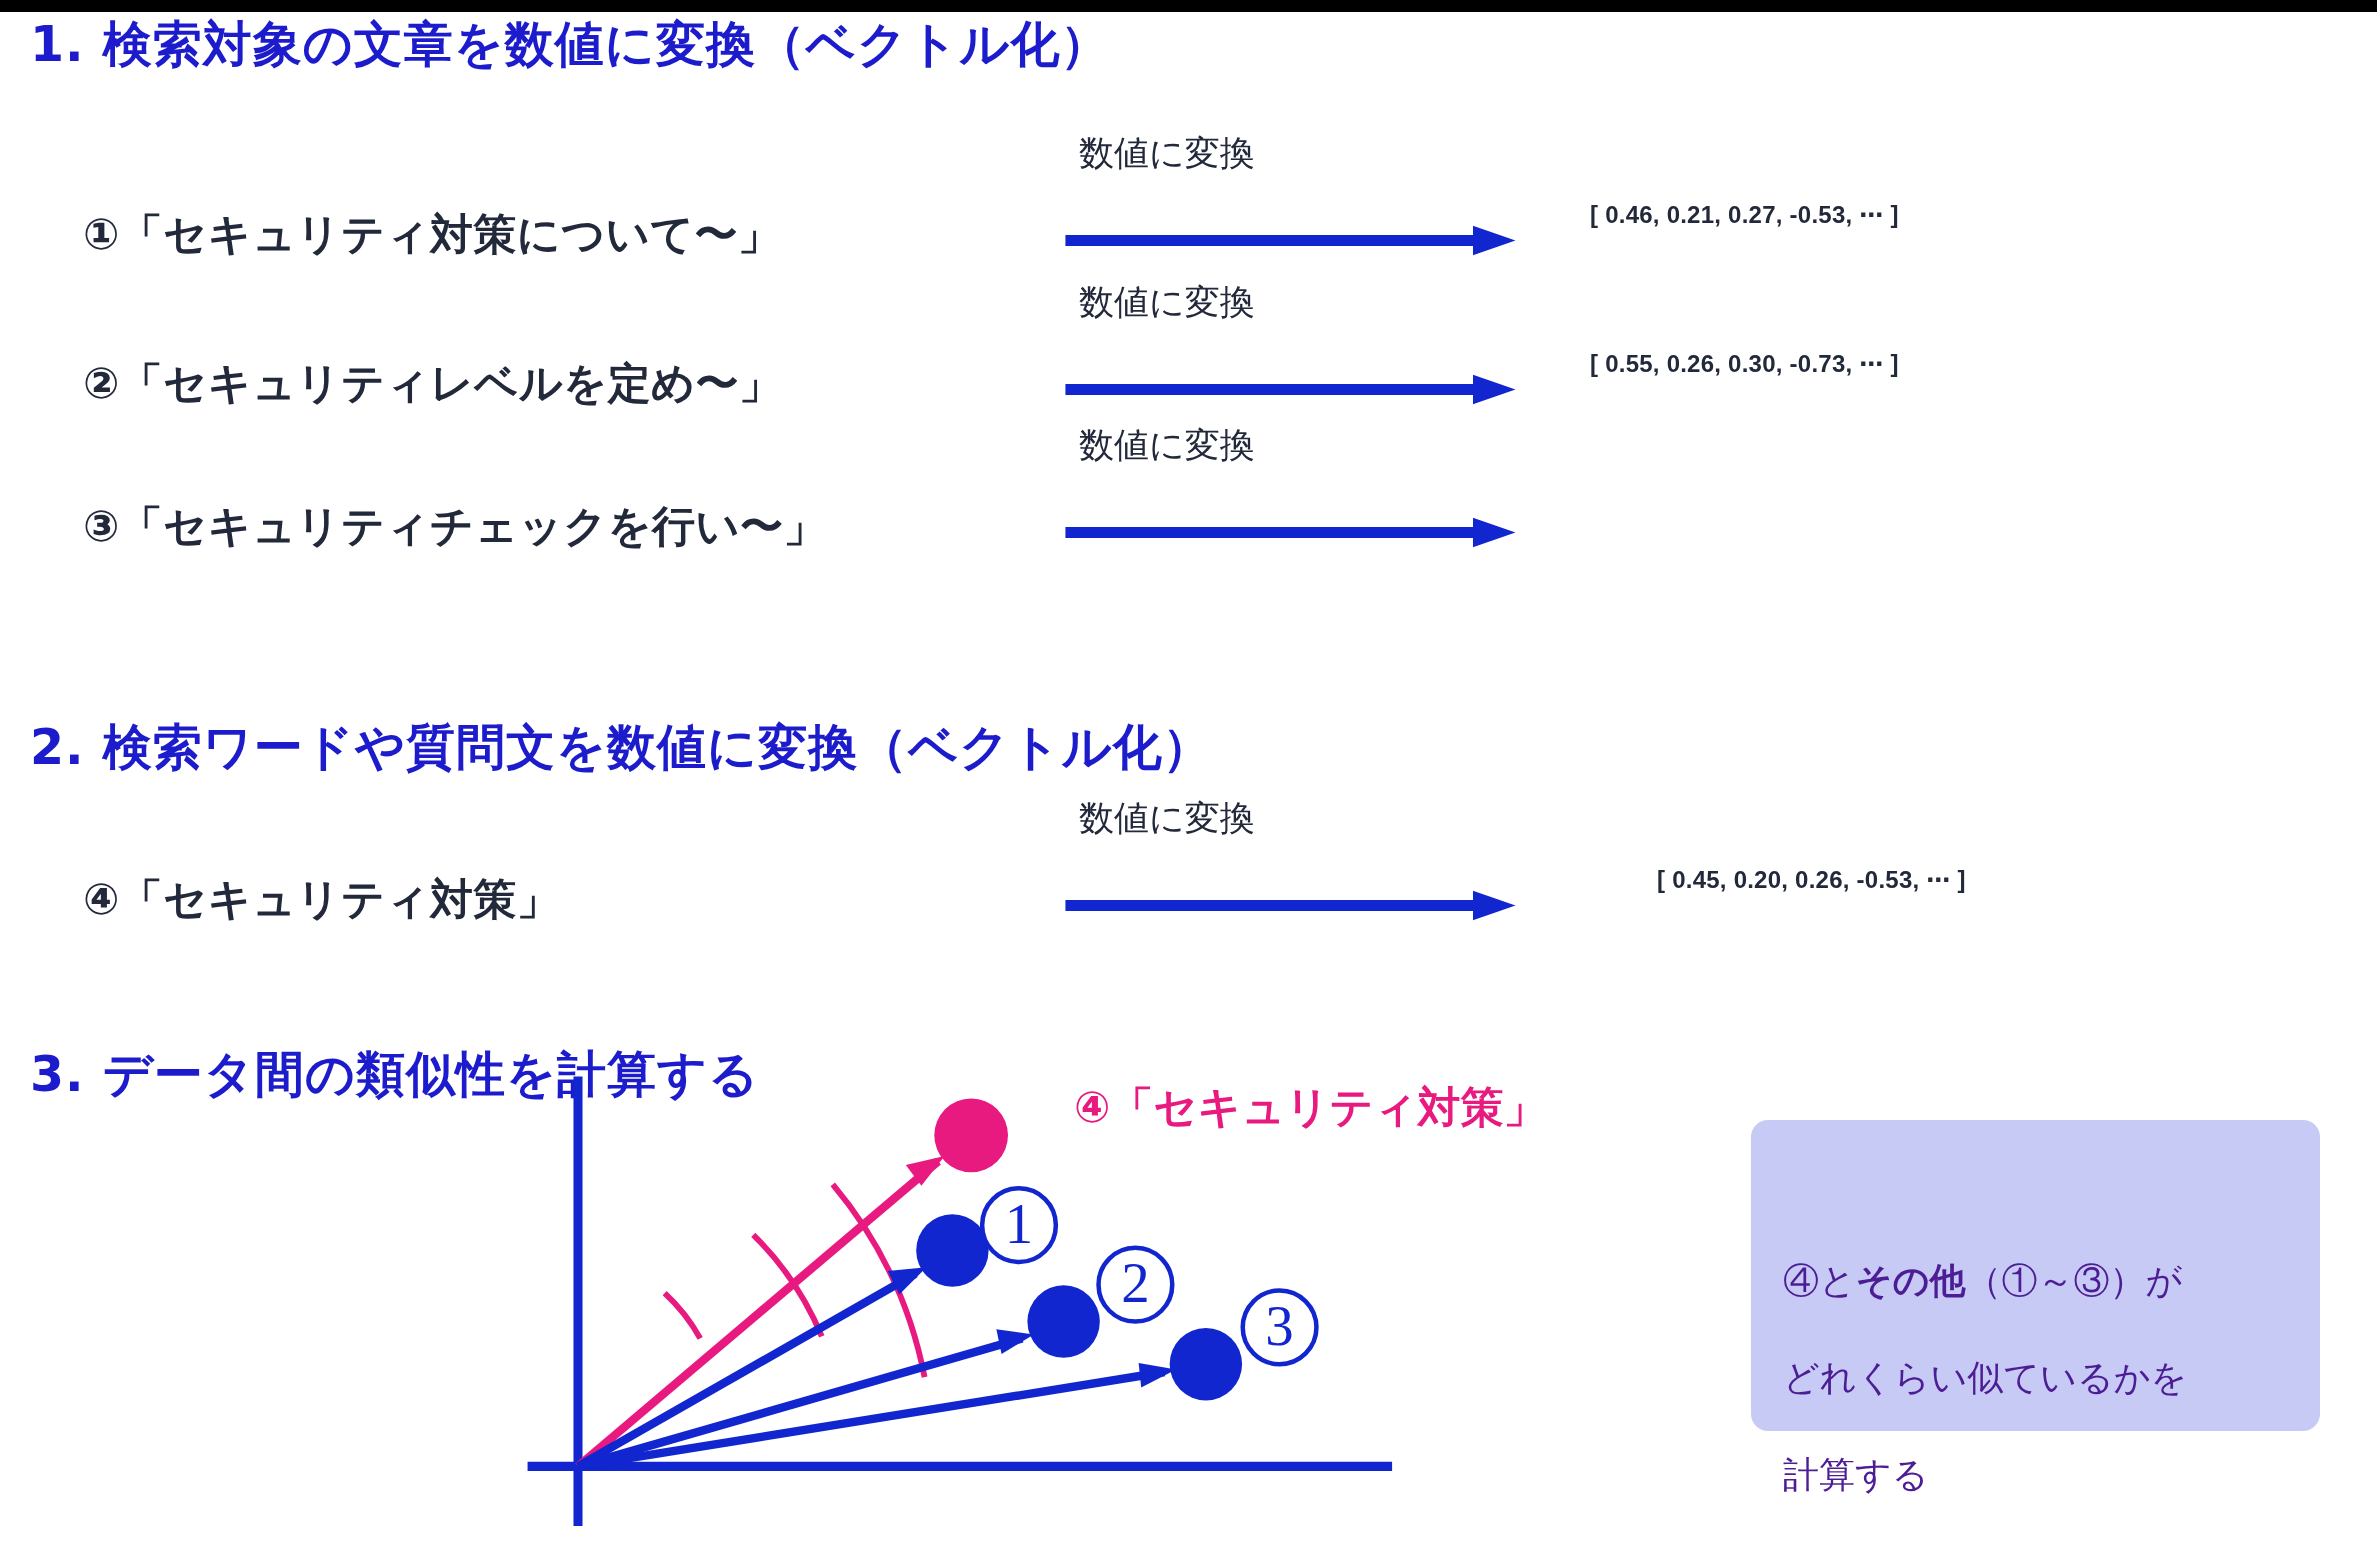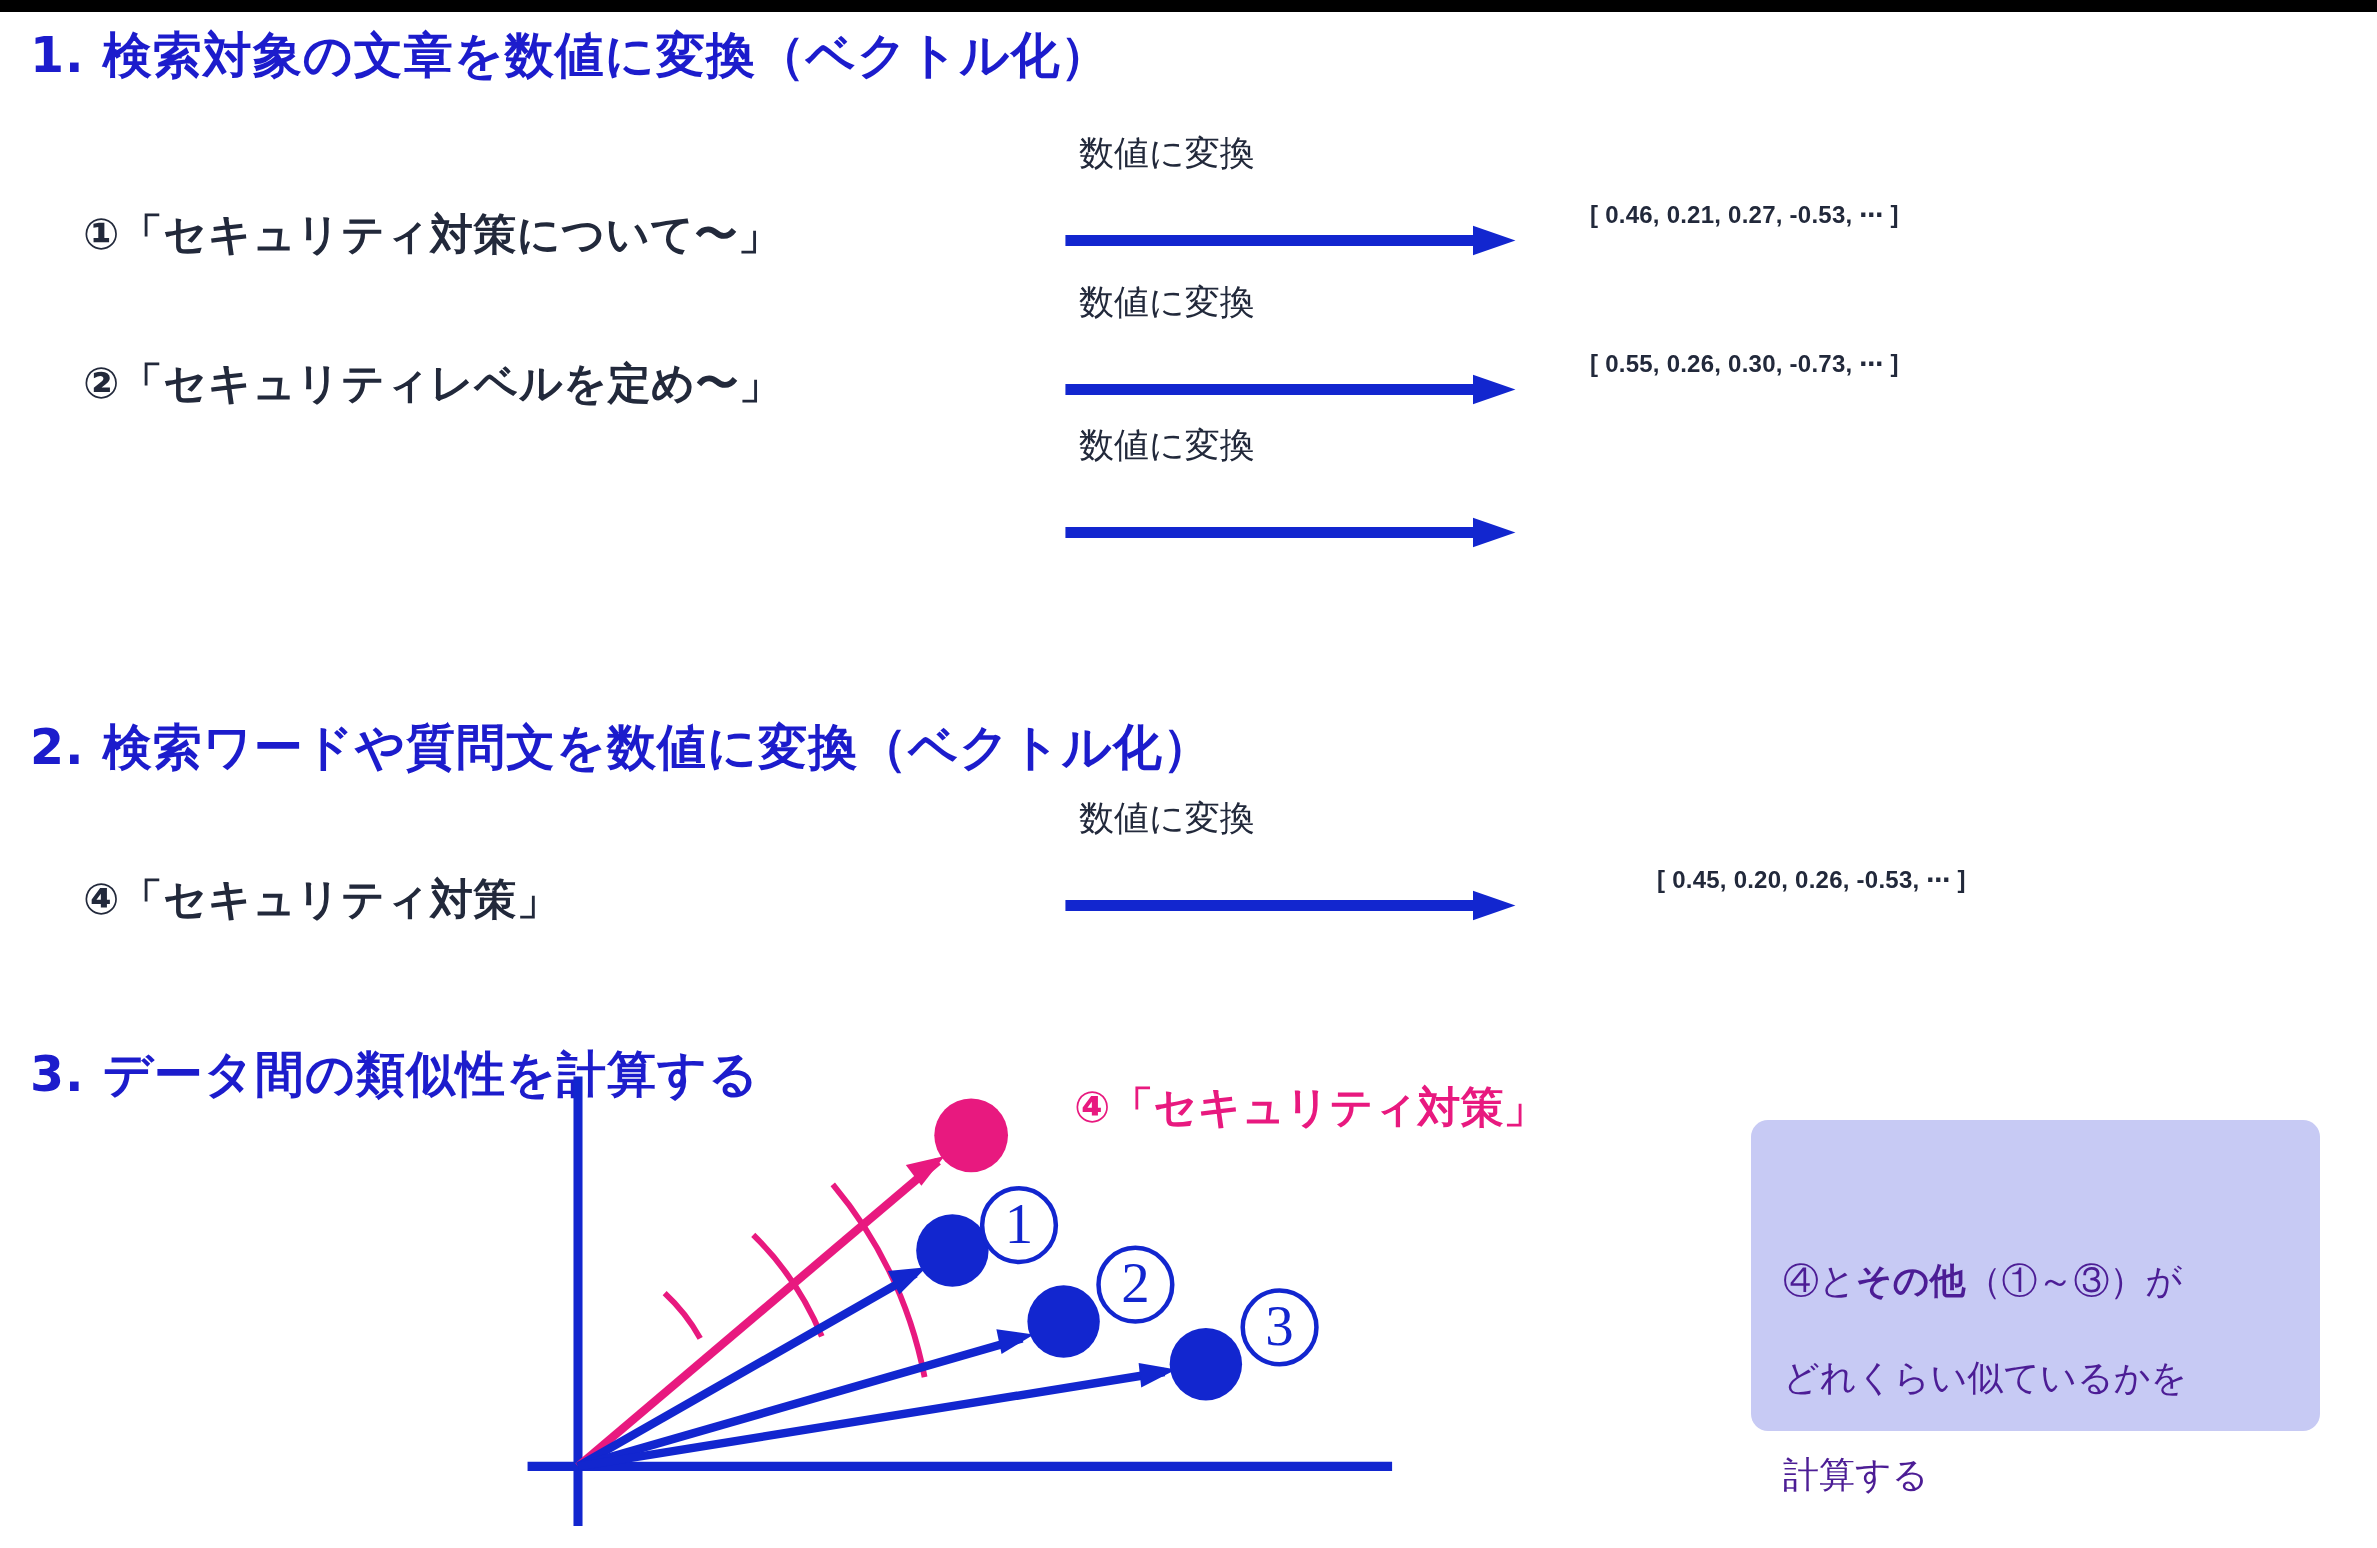--- a/index.html
+++ b/index.html
@@ -19,21 +19,21 @@
   
   .heading{
     position:absolute;
     color:#1c1ccc;
     font-weight:bold;
     font-size:49px;
     letter-spacing:0.02em;
     white-space:nowrap;
     font-family:"DejaVu Sans","Liberation Sans",sans-serif;
   }
-  #heading-1{left:30px;top:11px;}
+  #heading-1{left:30px;top:0;}
   #heading-2{left:30px;top:703px;}
   #heading-3{left:30px;top:1030px;}
 
   
   .row{position:absolute;height:78px;}
   .row .item-text{
     position:absolute;left:0;top:0;
     color:#22293b;
     font-weight:bold;
     font-size:43px;
@@ -111,20 +111,21 @@
     <div class="arrow-wrap" style="left:977px;top:11.6px;">
       <svg width="466" height="45" viewBox="0 0 720 70" xmlns="http://www.w3.org/2000/svg">
         <line x1="6" y1="35" x2="650" y2="35" stroke="#1226cf" stroke-width="17"></line>
         <polygon points="640,12 706,35 640,58" fill="#1226cf"></polygon>
       </svg>
     </div>
     <div class="vector" style="left:1507px;top:-5.2px;">[ 0.55, 0.26, 0.30, -0.73, ⋯ ]</div>
   </div>
 
   <div class="row" style="left:83px;top:486px;width:2213px;">
+    <div class="item-text">③「セキュリティチェックを行い〜」</div>
     <div class="conv-label" style="left:996px;top:-76px;">数値に変換</div>
     <div class="arrow-wrap" style="left:977px;top:11.6px;">
       <svg width="466" height="45" viewBox="0 0 720 70" xmlns="http://www.w3.org/2000/svg">
         <line x1="6" y1="35" x2="650" y2="35" stroke="#1226cf" stroke-width="17"></line>
         <polygon points="640,12 706,35 640,58" fill="#1226cf"></polygon>
       </svg>
     </div>
   </div>
 
   <div class="heading" id="heading-2">2. 検索ワードや質問文を数値に変換（ベクトル化）</div>

